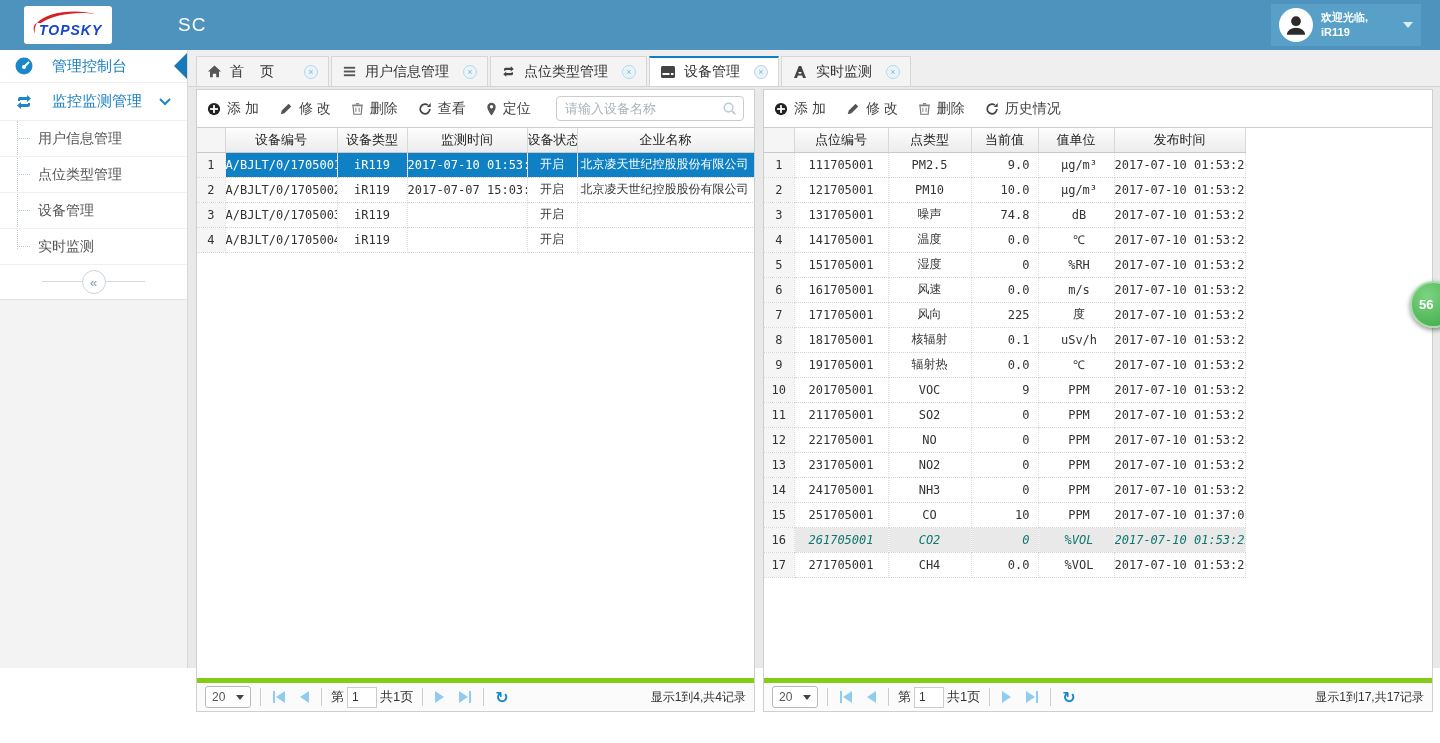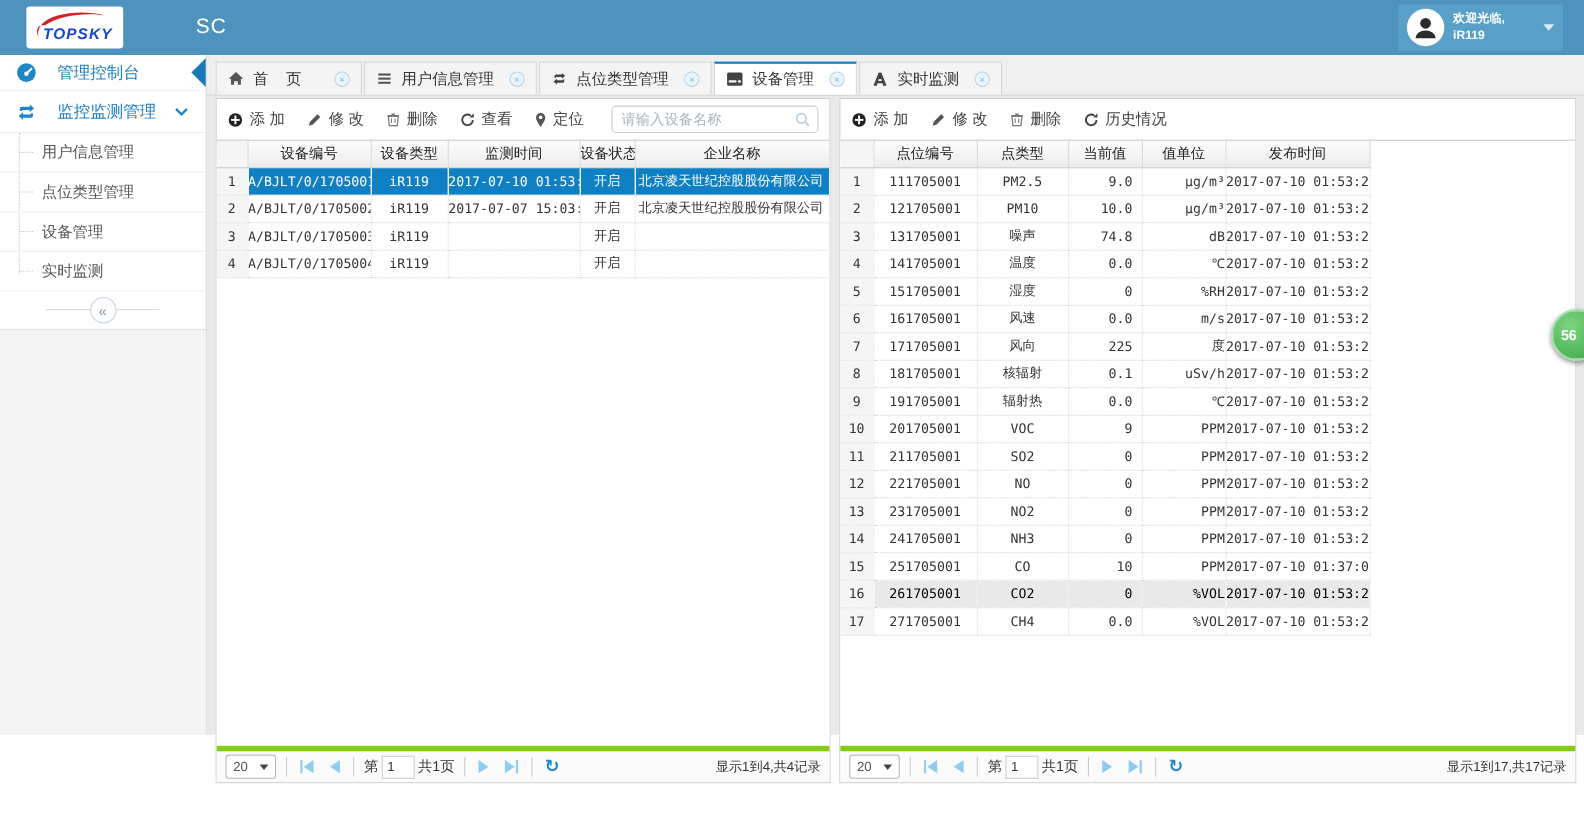--- a/index.html
+++ b/index.html
@@ -71,28 +71,28 @@
   table { border-collapse:collapse; table-layout:fixed; }
   .t-left { width:557px; }
   .t-right { width:481px; }
   th { height:24px; background:linear-gradient(#fdfdfd,#ececec); border-bottom:1px solid #c9c9c9;
     border-right:1px solid #d8d8d8; font-weight:400; color:#222; font-size:13px; white-space:nowrap; overflow:hidden; }
   td { height:25px; border-bottom:1px dotted #d4d4d4; border-right:1px dotted #dcdcdc; color:#333;
     font-family:"DejaVu Sans Mono","Liberation Mono",monospace; font-size:12px;
     white-space:nowrap; overflow:hidden; text-align:center; }
   td.rn, th.rn { background:#f5f5f5; }
   tr.selected td:not(.rn) { background:#1080c4; color:#fff; }
-  tr.highlight td:not(.rn) { background:#e9e9e9; color:#000000; }
+  tr.highlight td:not(.rn) { background:#e9e9e9; color:#0f766e;font-style:italic; }
   .t-left th:nth-child(1){width:28px;} .t-left th:nth-child(2){width:112px;} .t-left th:nth-child(3){width:70px;}
   .t-left th:nth-child(4){width:120px;} .t-left th:nth-child(5){width:50px;} .t-left th:nth-child(6){width:177px;}
   .t-left td:nth-child(6){ text-align:left; padding-left:3px; }
   .t-right th:nth-child(1){width:30px;} .t-right th:nth-child(2){width:94px;} .t-right th:nth-child(3){width:83px;}
   .t-right th:nth-child(4){width:67px;} .t-right th:nth-child(5){width:76px;} .t-right th:nth-child(6){width:131px;}
   .t-right td:nth-child(4){ text-align:right; padding-right:8px; }
-  .t-right td:nth-child(5){ text-align:right; padding-left:6px; }
+  .t-right td:nth-child(5){ text-align:center; padding-left:6px; }
 
   
   .pager { height:33px; flex:none; border-top:5px solid #84cc16; background:#fbfbfb; display:flex;
     align-items:center; padding:0 8px; gap:9px; font-size:12px; color:#333; }
   .page-size { width:46px; height:22px; border:1px solid #b9b9b9; border-radius:3px; background:#fff;
     display:flex; align-items:center; justify-content:space-between; padding:0 6px; color:#555; cursor:pointer; }
   .select-caret { width:0; height:0; border-left:4px solid transparent; border-right:4px solid transparent;
     border-top:5px solid #444; }
   .pgsep { width:1px; height:18px; background:#ccc; }
   .navbtn { display:flex; align-items:center; gap:1px; cursor:pointer; padding:0 3px; }

